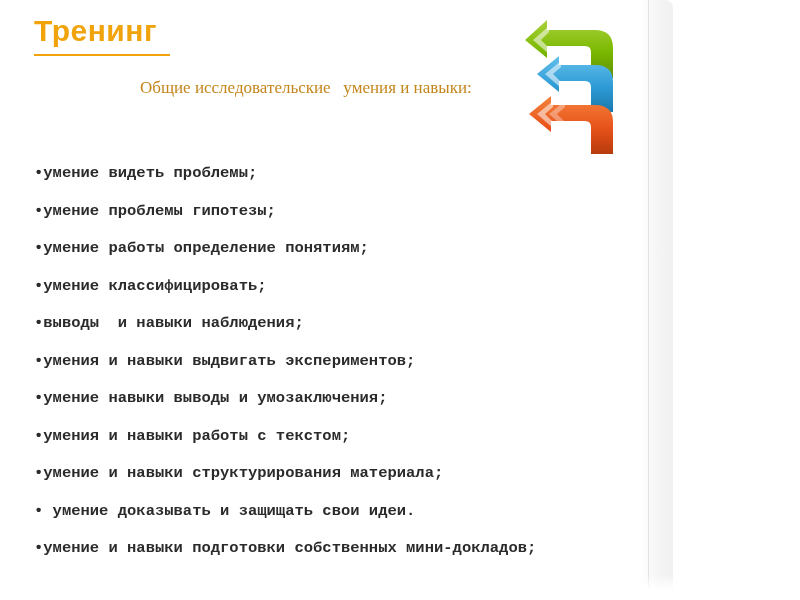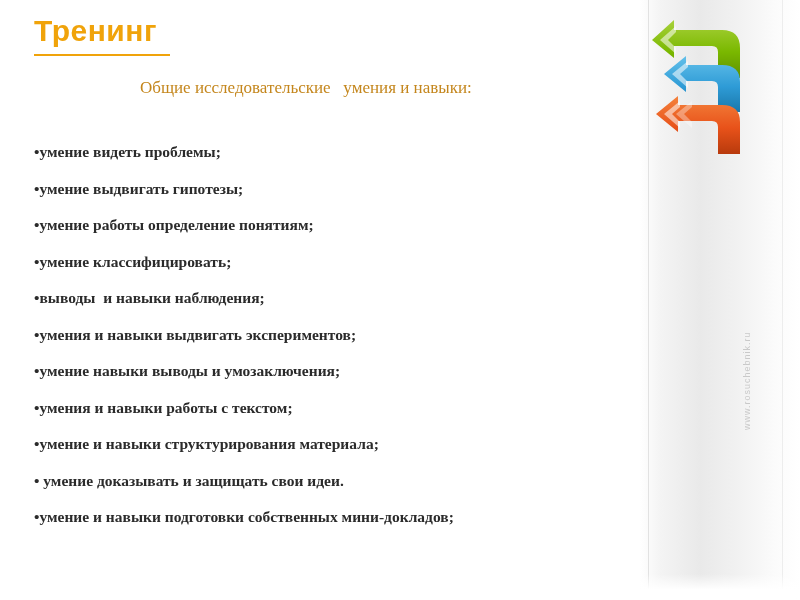--- a/index.html
+++ b/index.html
@@ -9,21 +9,21 @@
   body {
     width: 800px;
     height: 600px;
     overflow: hidden;
     font-family: "Liberation Sans", sans-serif;
     background: #ffffff;
   }
 
   .slide {
     position: relative;
-    width: 800px;
+    width: 673px;
     height: 600px;
     background:
       linear-gradient(to right,
         #ffffff 0px,
         #ffffff 640px,
         #f4f4f4 660px,
         #e9e9e9 700px,
         #f2f2f2 740px,
         #fbfbfb 775px,
         #ffffff 800px);
@@ -84,25 +84,26 @@
 
   .bullets {
     position: absolute;
     left: 34px;
     top: 144px;
     width: 600px;
   }
   .bullet {
     font-size: 15.5px;
     color: #2b2b2b;
-    font-family: Liberation Serif, serif;
+    font-family: Liberation Mono, monospace;
     font-weight: bold;
     line-height: 1;
     margin-bottom: 21px;
     white-space: pre;
+    margin-top: 22px;
   }
   .bullet .dot {
     color: #2b2b2b;
     font-size: 15.5px;
   }
 
   
   .arrows {
     position: absolute;
     right: 36px;
@@ -134,21 +135,21 @@
   <div class="panel-line l1"></div>
   <div class="panel-line l2"></div>
 
   <div class="title">Тренинг</div>
   <div class="title-underline"></div>
 
   <div class="subtitle">Общие исследовательские   умения и навыки:</div>
 
   <div class="bullets">
     <div class="bullet"><span class="dot">•</span><span>умение видеть проблемы;</span></div>
-    <div class="bullet"><span class="dot">•</span><span>умение выдвигать гипотезы;</span></div>
+    <div class="bullet"><span class="dot">•</span><span>умение проблемы гипотезы;</span></div>
     <div class="bullet"><span class="dot">•</span><span>умение работы определение понятиям;</span></div>
     <div class="bullet"><span class="dot">•</span><span>умение классифицировать;</span></div>
     <div class="bullet"><span class="dot">•</span><span>выводы  и навыки наблюдения;</span></div>
     <div class="bullet"><span class="dot">•</span><span>умения и навыки выдвигать экспериментов;</span></div>
     <div class="bullet"><span class="dot">•</span><span>умение навыки выводы и умозаключения;</span></div>
     <div class="bullet"><span class="dot">•</span><span>умения и навыки работы с текстом;</span></div>
     <div class="bullet"><span class="dot">•</span><span>умение и навыки структурирования материала;</span></div>
     <div class="bullet"><span class="dot">•</span><span> умение доказывать и защищать свои идеи.</span></div>
     <div class="bullet"><span class="dot">•</span><span>умение и навыки подготовки собственных мини-докладов;</span></div>
   </div>

